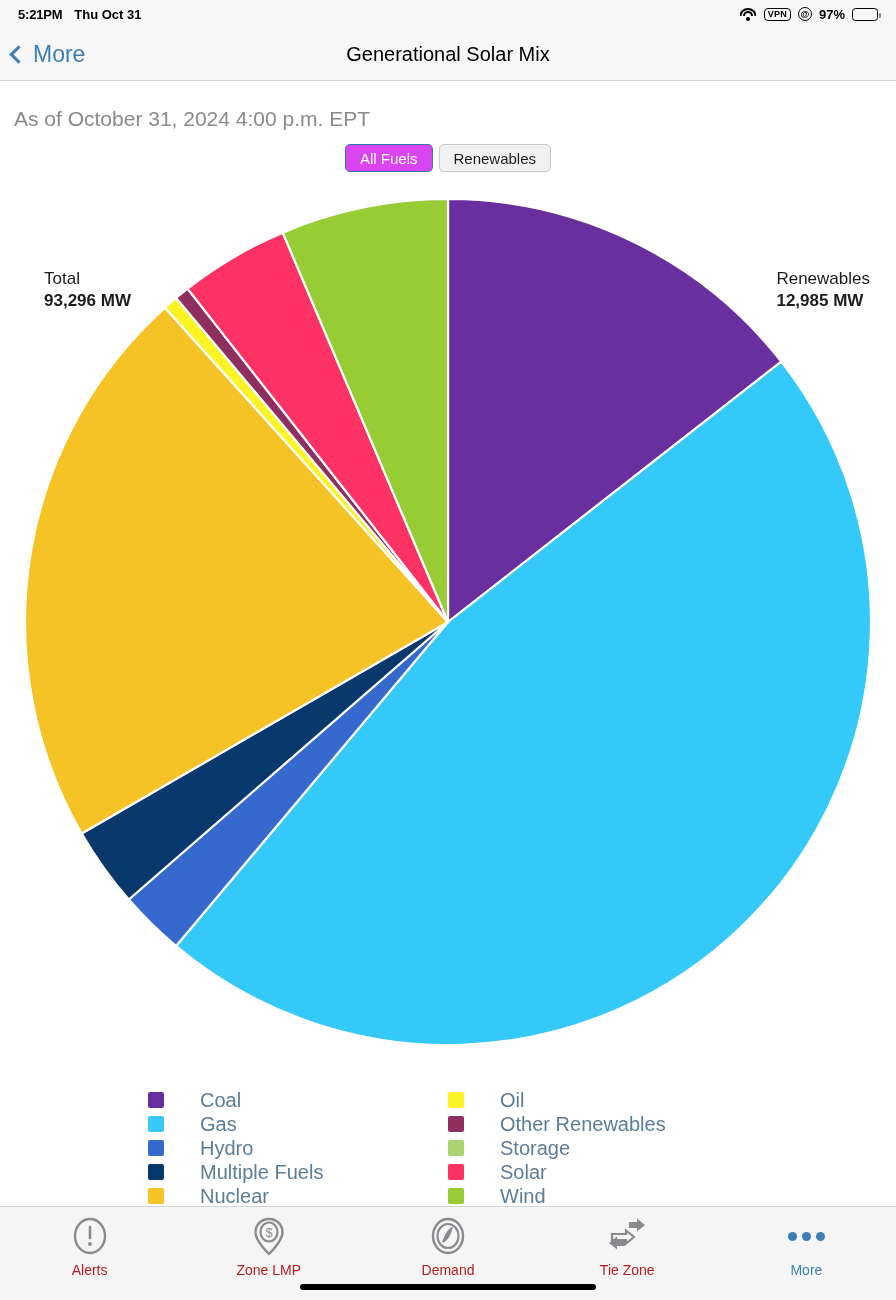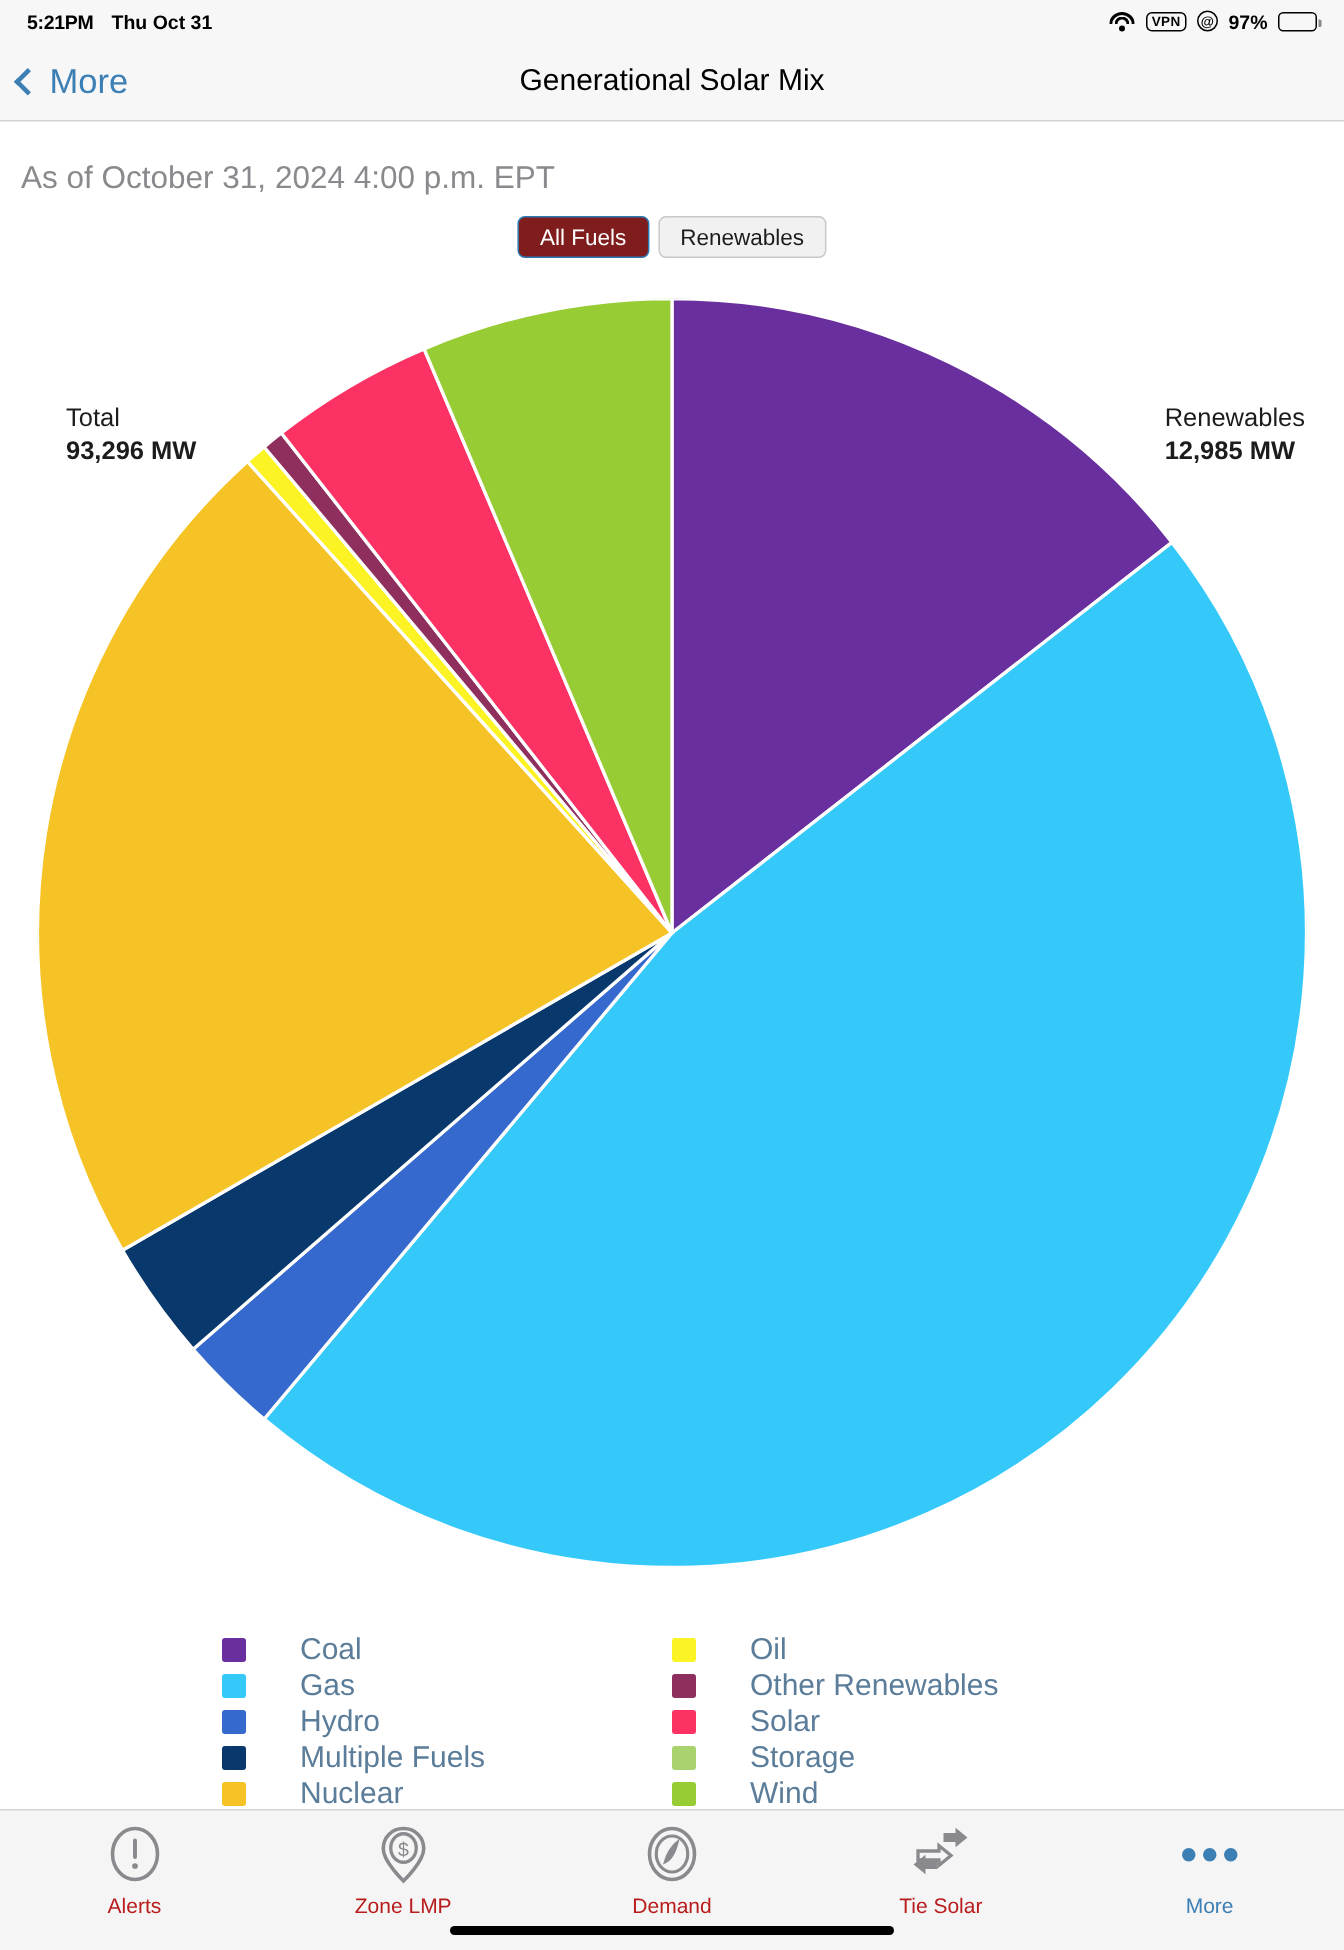--- a/index.html
+++ b/index.html
@@ -62,21 +62,21 @@
     font-size: 21px; color: #8a8a8e; font-weight: 400;
   }
   .segmented {
     position: absolute; top: 46px; left: 50%; transform: translateX(-50%);
     display: flex; align-items: stretch; height: 28px;
   }
   .seg {
     font-size: 15px; display: flex; align-items: center; justify-content: center;
     padding: 0 14px; cursor: pointer; border: 1px solid #c7c7cc;
   }
-  .seg.active { background: #7f1d1d; color: #fff; border-color: #2a7ab5; border-radius: 5px; }
+  .seg.active { background: #d946ef; color: #fff; border-color: #2a7ab5; border-radius: 5px; }
   .seg.inactive { background: #f1f1f1; color: #1c1c1e; border-radius: 5px; margin-left: 6px; }
 
   
   .pie-wrap { position: absolute; top: 0; left: 0; width: 896px; height: 970px; }
   .pie-svg { position: absolute; top: 101px; left: 25px; }
 
   .callout { position: absolute; font-size: 17px; color: #1c1c1e; line-height: 1.28; }
   .callout .v { font-weight: 700; }
   .callout-total { top: 170px; left: 44px; }
   .callout-renew { top: 170px; right: 26px; text-align: left; }
@@ -197,26 +197,26 @@
       <div class="legend-col" id="legend-right">
           <div class="legend-item">
             <span class="swatch" style="background: rgb(251, 243, 35);"></span>
             <span class="legend-label">Oil</span>
           </div>
           <div class="legend-item">
             <span class="swatch" style="background: rgb(143, 47, 94);"></span>
             <span class="legend-label">Other Renewables</span>
           </div>
           <div class="legend-item">
+            <span class="swatch" style="background: rgb(169, 211, 110);"></span>
+            <span class="legend-label">Storage</span>
+          </div>
+          <div class="legend-item">
             <span class="swatch" style="background: rgb(251, 50, 99);"></span>
             <span class="legend-label">Solar</span>
-          </div>
-          <div class="legend-item">
-            <span class="swatch" style="background: rgb(169, 211, 110);"></span>
-            <span class="legend-label">Storage</span>
           </div>
           <div class="legend-item">
             <span class="swatch" style="background: rgb(151, 204, 53);"></span>
             <span class="legend-label">Wind</span>
           </div>
         </div>
     </div>
 
   </div>
 
@@ -252,21 +252,21 @@
         <div class="tab-label">Demand</div>
       </div>
       <div class="tab">
         <div class="tab-icon">
           <svg width="38" height="40" viewBox="0 0 38 40">
             <path d="M21 4 L29 4 L29 0.5 L37 7 L29 13.5 L29 10 L21 10 Z" fill="#8a8a8e" transform="translate(0,2)"></path>
        <path d="M17 26 L9 26 L9 22.5 L1 29 L9 35.5 L9 32 L17 32 Z" fill="#8a8a8e" transform="translate(0,-2)"></path>
        <path d="M6 12 L20 12 L20 8.5 L28 15 L20 21.5 L20 18 L6 18 Z" fill="none" stroke="#8a8a8e" stroke-width="2.2" transform="translate(-2,6)"></path>
           </svg>
         </div>
-        <div class="tab-label">Tie Solar</div>
+        <div class="tab-label">Tie Zone</div>
       </div>
       <div class="tab active">
         <div class="tab-icon">
           <span class="dots">
             <span></span>
             <span></span>
             <span></span>
           </span>
         </div>
         <div class="tab-label">More</div>

